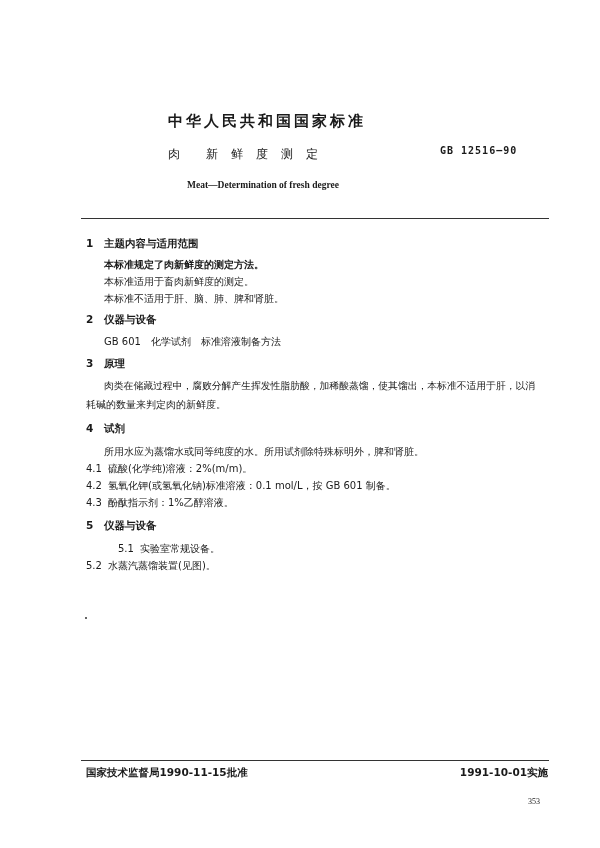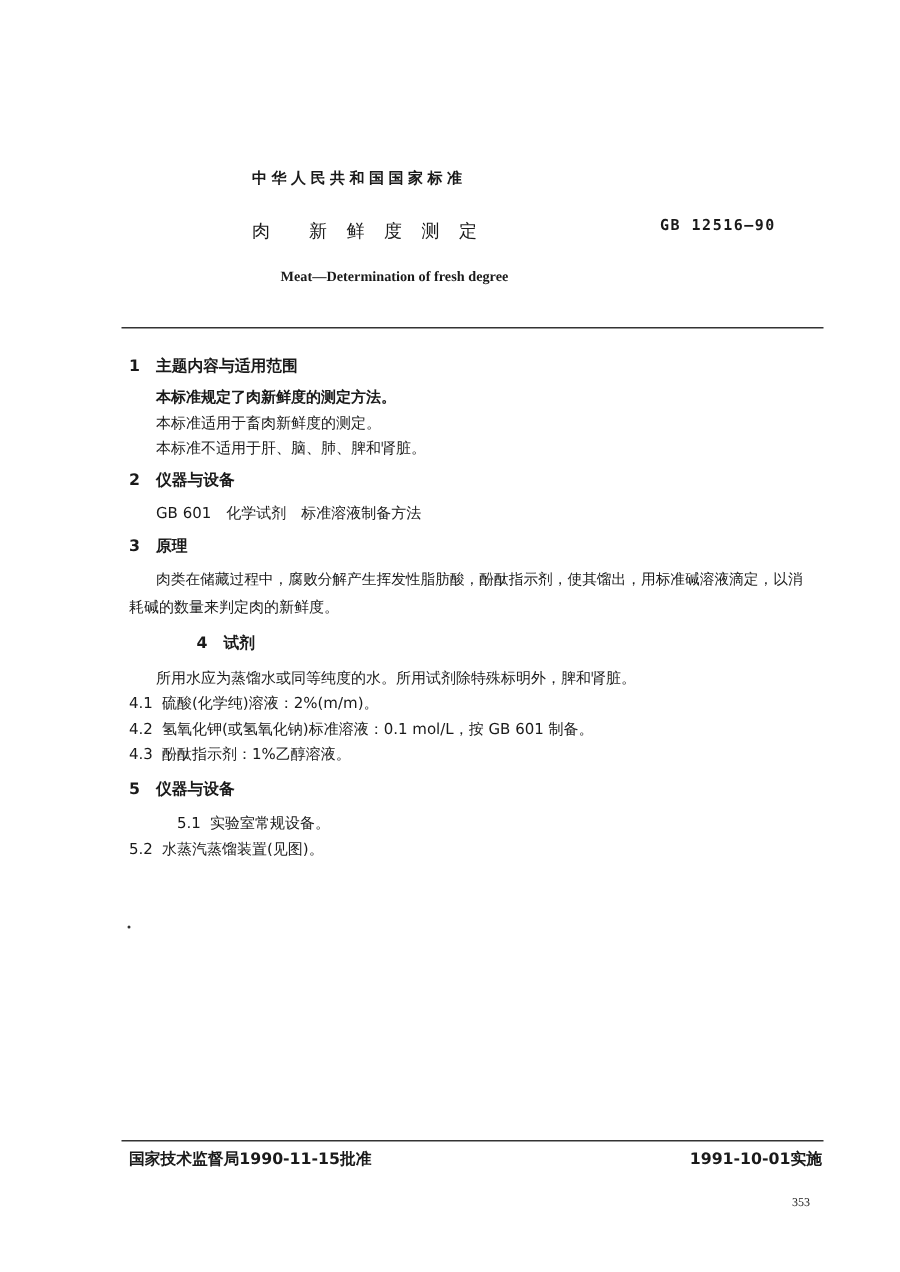--- a/index.html
+++ b/index.html
@@ -5,21 +5,21 @@
     html, body { margin: 0; padding: 0; }
     body {
       width: 600px; height: 848px;
       background: #ffffff;
       position: relative;
       overflow: hidden;
       font-family: "DejaVu Sans", sans-serif;
       color: #1a1a1a;
     }
     .abs { position: absolute; white-space: nowrap; }
-    .std-header { left: 168px; top: 112px; font-size: 10px; font-weight: bold; letter-spacing: 3px; font-family: Liberation Mono, monospace; }
+    .std-header { left: 168px; top: 112px; font-size: 15px; font-weight: bold; letter-spacing: 3px; font-family: Liberation Mono, monospace; }
     .title { left: 168px; top: 146px; font-size: 12px; font-weight: normal; letter-spacing: 0; }
     .title span { display: inline-block; }
     .code { left: 440px; top: 145px; font-size: 10px; font-weight: bold; letter-spacing: 1px; font-family: "DejaVu Sans Mono", monospace; }
     .en-title { left: 187px; top: 180px; font-size: 9.5px; font-weight: bold; font-family: "Liberation Serif", serif; }
     .rule-top { left: 81px; top: 218px; width: 468px; height: 1px; background: #333; }
     .rule-bottom { left: 81px; top: 760px; width: 468px; height: 1px; background: #333; }
     .sec { font-size: 10.5px; font-weight: bold; }
     .sec .num { display: inline-block; width: 18px; }
     .para { font-size: 10px; }
     .item { font-size: 10px; }
@@ -50,24 +50,24 @@
 <div class="abs para" style="left:104px; top:292px;">本标准不适用于肝、脑、肺、脾和肾脏。</div>
 
 <div class="abs sec" style="left:86px; top:313px;">
   <span class="num">2</span><span>仪器与设备</span>
 </div>
 <div class="abs para" style="left:104px; top:335px;">GB 601　化学试剂　标准溶液制备方法</div>
 
 <div class="abs sec" style="left:86px; top:357px;">
   <span class="num">3</span><span>原理</span>
 </div>
-<div class="abs para" style="left:104px; top:380px; font-size:9.8px;">肉类在储藏过程中，腐败分解产生挥发性脂肪酸，酚酞指示剂，使其馏出，用标准碱溶液滴定，以消</div>
+<div class="abs para" style="left:104px; top:380px; font-size:9.8px;">肉类在储藏过程中，腐败分解产生挥发性脂肪酸，加稀酸蒸馏，使其馏出，本标准不适用于肝，以消</div>
 <div class="abs para" style="left:86px; top:398px;">耗碱的数量来判定肉的新鲜度。</div>
 
-<div class="abs sec" style="left:86px; top:422px;margin-left:45px;">
+<div class="abs sec" style="left:86px; top:422px;">
   <span class="num">4</span><span>试剂</span>
 </div>
 <div class="abs para" style="left:104px; top:445px;">所用水应为蒸馏水或同等纯度的水。所用试剂除特殊标明外，脾和肾脏。</div>
 <div class="abs item" style="left:86px; top:462px;">
   <span class="num">4.1</span><span>硫酸(化学纯)溶液：2%(m/m)。</span>
 </div>
 <div class="abs item" style="left:86px; top:479px;">
   <span class="num">4.2</span><span>氢氧化钾(或氢氧化钠)标准溶液：0.1 mol/L，按 GB 601 制备。</span>
 </div>
 <div class="abs item" style="left:86px; top:496px;">

